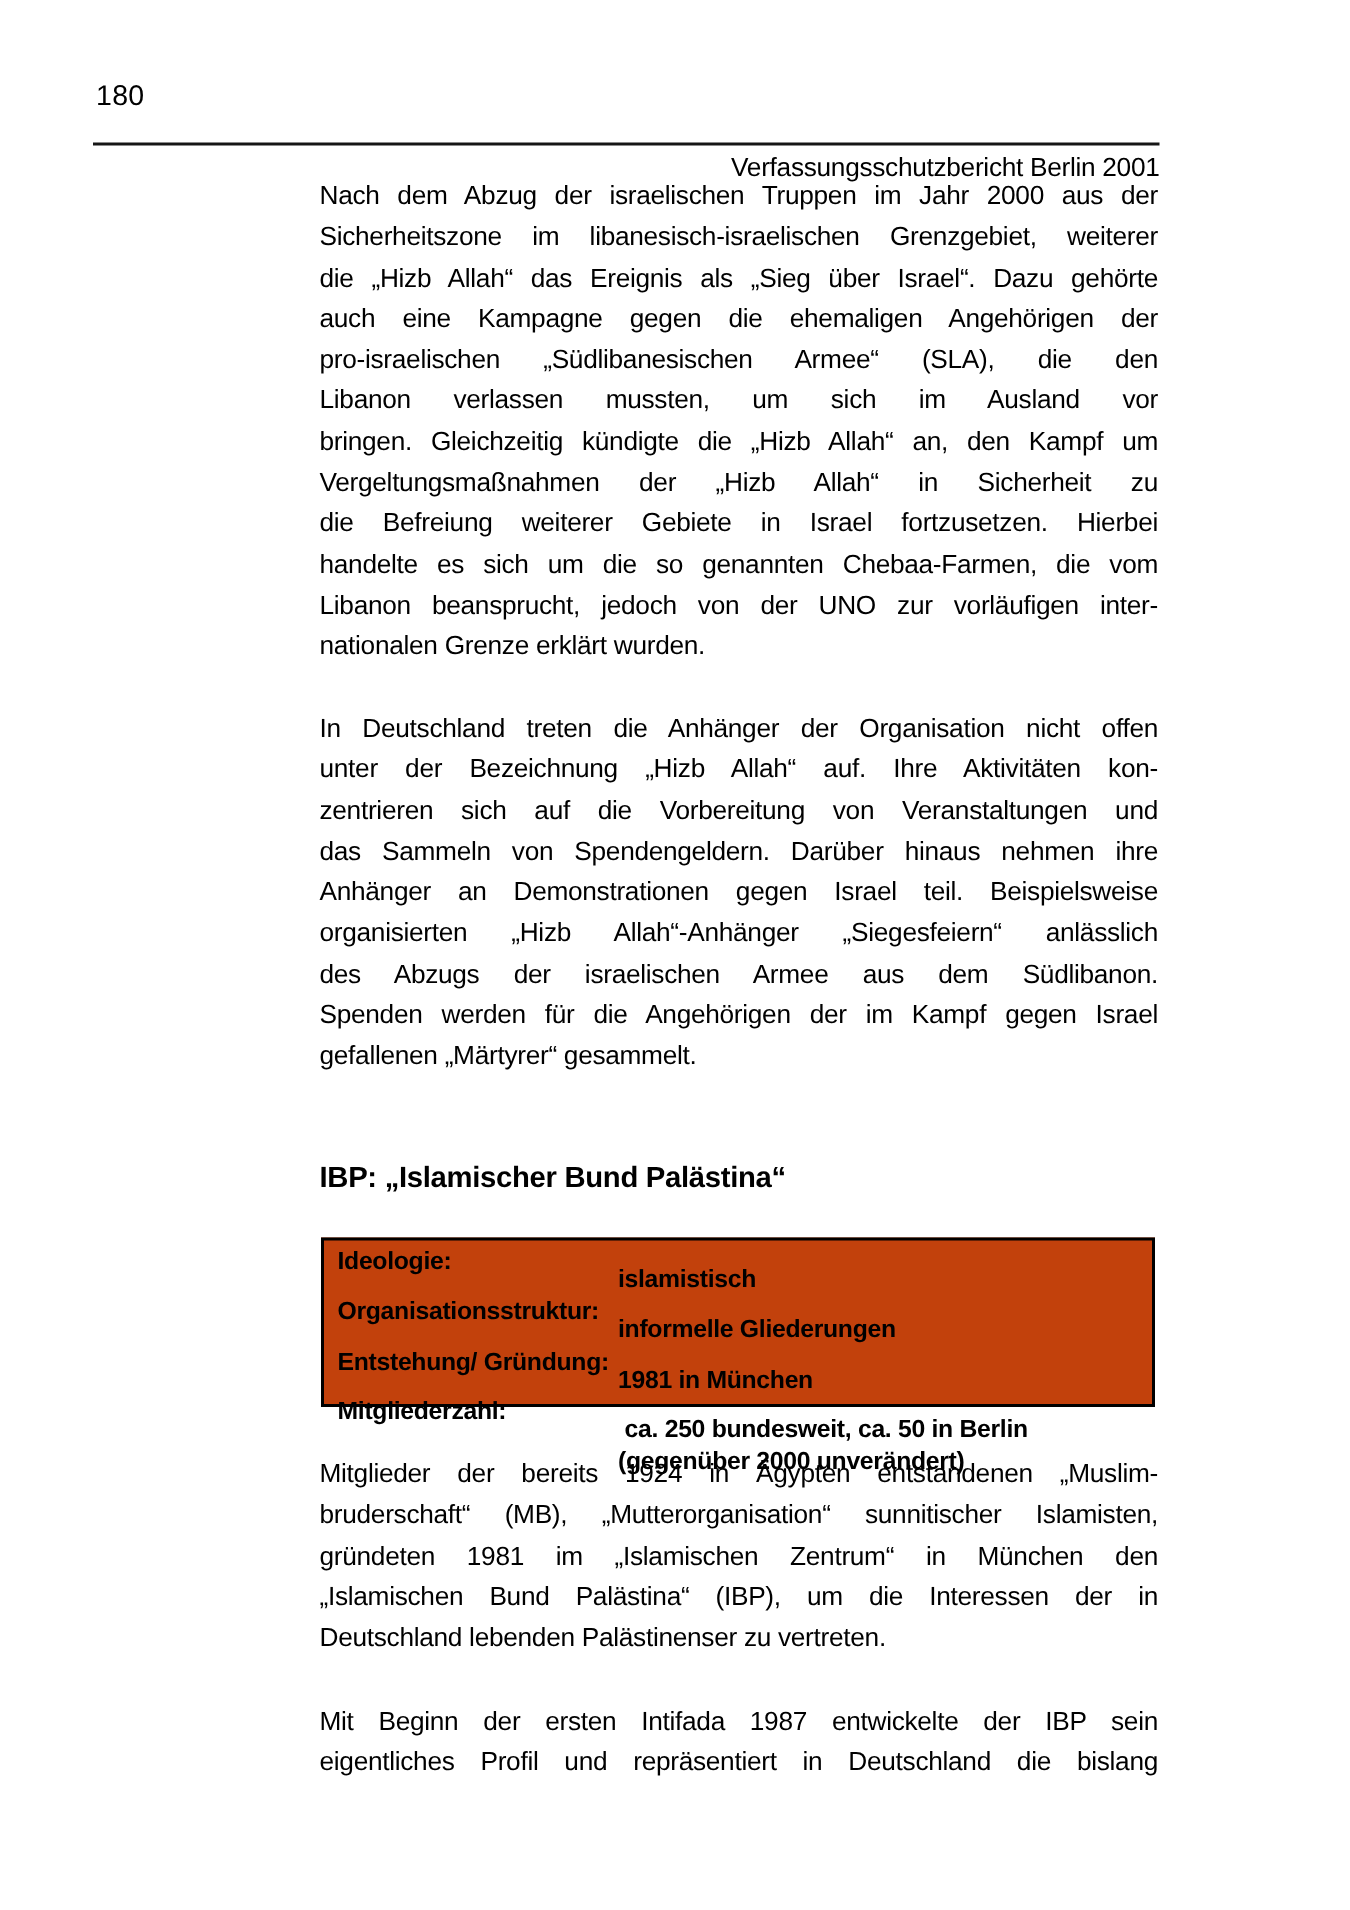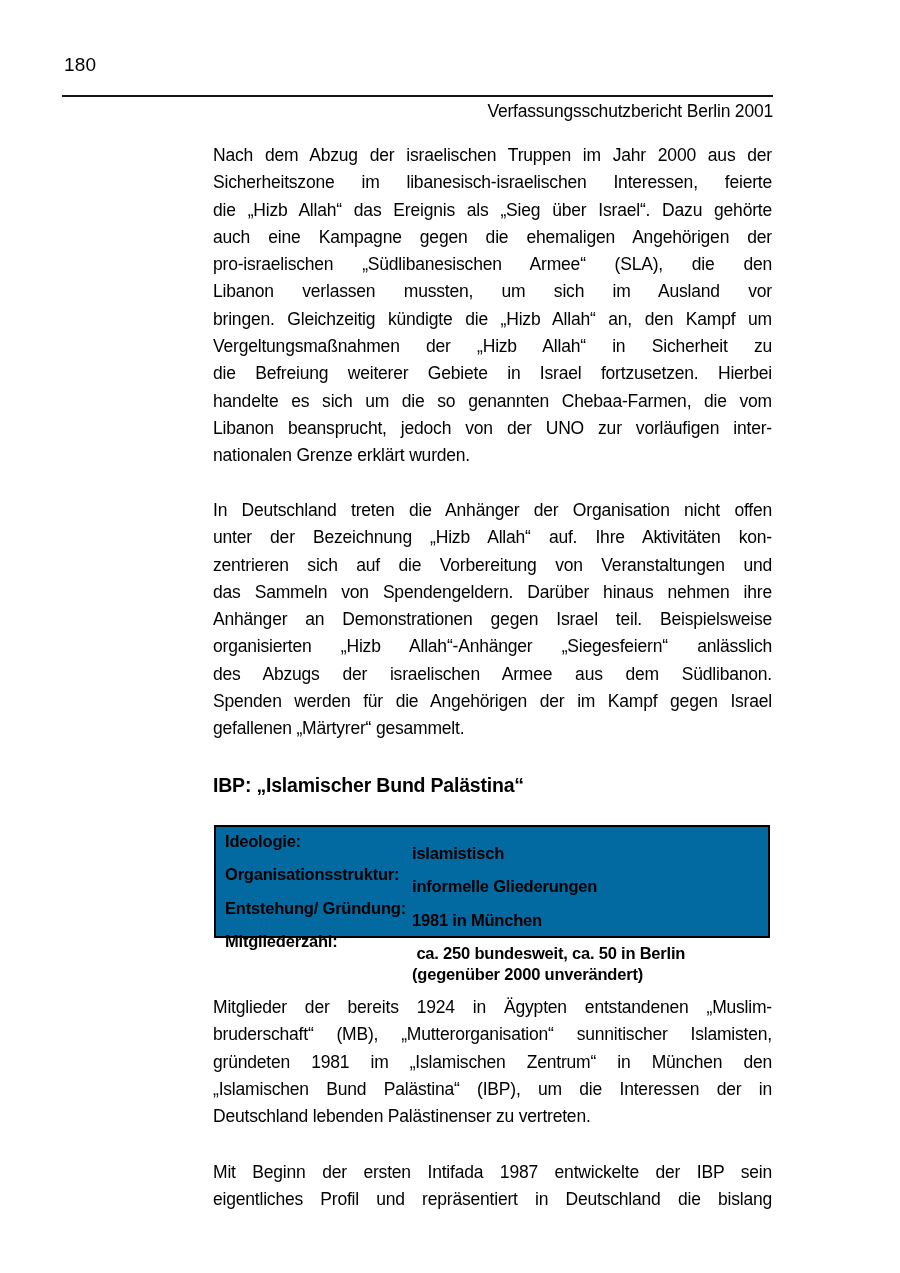--- a/index.html
+++ b/index.html
@@ -35,21 +35,20 @@
     background: #161616;
   }
 
   
   .bodyblock {
     left: 213px;
     width: 559px;
     font-size: 17.5px;
     line-height: 27.3px;
     letter-spacing: -0.2px;
-    margin-top: 25px;
   }
   .tline { text-align: justify; text-align-last: left; }
   .tline.just { text-align-last: justify; }
 
   .para-1 { top: 117px; }
   .para-2 { top: 472px; }
   .para-3 { top: 969px; }
   .para-4 { top: 1134px; }
 
   .section-heading {
@@ -58,21 +57,21 @@
     font-size: 19.5px;
     font-weight: bold;
     letter-spacing: -0.2px;
   }
 
   
   .info-box {
     left: 214px; top: 825px;
     width: 556px; height: 113px;
     box-sizing: border-box;
-    background: #0369a1;
+    background: #c2410c;
     border: 2px solid #000000;
     padding: 4px 19px 4px 9px;
   }
   .ibox-row {
     display: grid;
     grid-template-columns: 187px 1fr;
     font-size: 16.5px;
     font-weight: bold;
     line-height: 21.3px;
     letter-spacing: -0.2px;
@@ -84,21 +83,21 @@
 <body>
 
 <div class="abs page-number">180</div>
 
 <div class="abs running-title">Verfassungsschutzbericht Berlin 2001</div>
 
 <div class="abs header-rule"></div>
 
 <div class="abs bodyblock para-1">
     <div class="tline just">Nach dem Abzug der israelischen Truppen im Jahr 2000 aus der</div>
-    <div class="tline just">Sicherheitszone im libanesisch-israelischen Interessen, feierte</div>
+    <div class="tline just">Sicherheitszone im libanesisch-israelischen Grenzgebiet, weiterer</div>
     <div class="tline just">die „Hizb Allah“ das Ereignis als „Sieg über Israel“. Dazu gehörte</div>
     <div class="tline just">auch eine Kampagne gegen die ehemaligen Angehörigen der</div>
     <div class="tline just">pro-israelischen „Südlibanesischen Armee“ (SLA), die den</div>
     <div class="tline just">Libanon verlassen mussten, um sich im Ausland vor</div>
     <div class="tline just">bringen. Gleichzeitig kündigte die „Hizb Allah“ an, den Kampf um</div>
     <div class="tline just">Vergeltungsmaßnahmen der „Hizb Allah“ in Sicherheit zu</div>
     <div class="tline just">die Befreiung weiterer Gebiete in Israel fortzusetzen. Hierbei</div>
     <div class="tline just">handelte es sich um die so genannten Chebaa-Farmen, die vom</div>
     <div class="tline just">Libanon beansprucht, jedoch von der UNO zur vorläufigen inter-</div>
     <div class="tline">nationalen Grenze erklärt wurden.</div>

